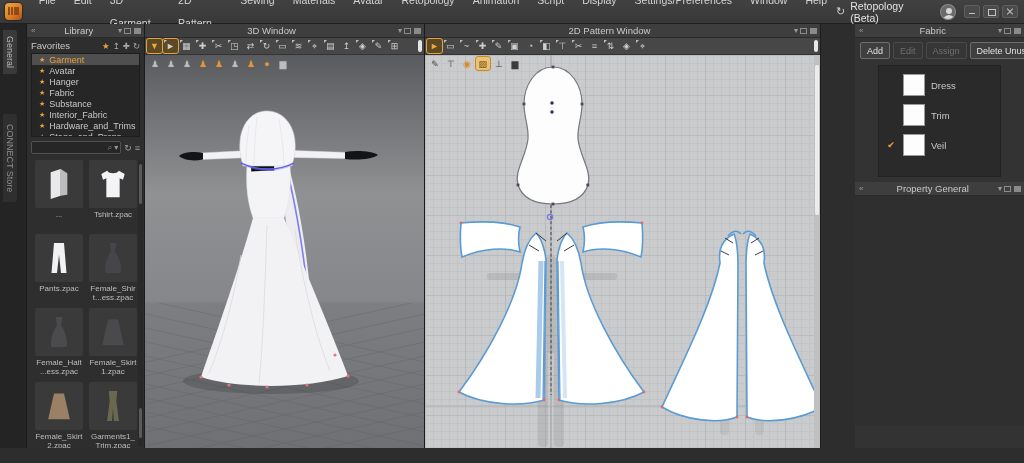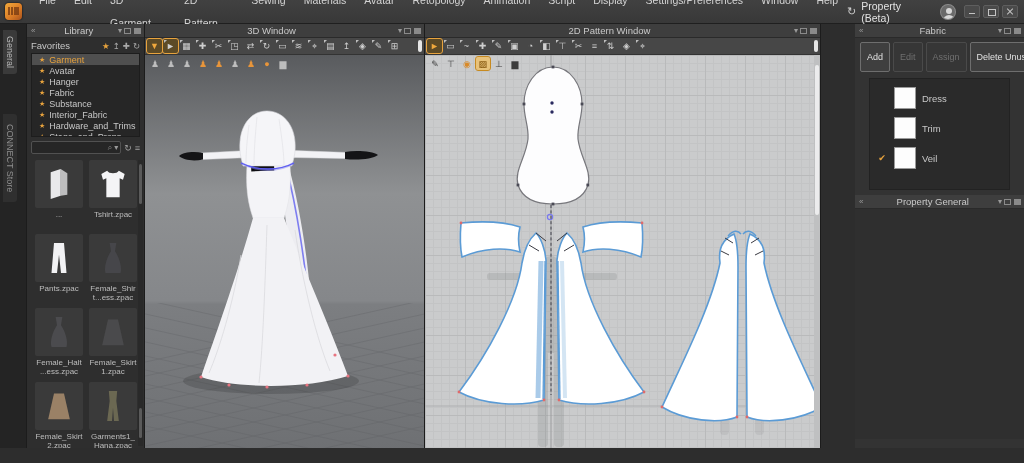--- a/index.html
+++ b/index.html
@@ -103,24 +103,24 @@
       linear-gradient(#c3c4c5 1px, transparent 1px),
       linear-gradient(90deg,#c3c4c5 1px, transparent 1px);
     background-size:40px 40px, 40px 40px, 8px 8px, 8px 8px;
     background-color:#cacbcc; }
   .c2sb { position:absolute; right:0; top:0; bottom:0; width:6px; background:#bfc0c1; }
   .c2sb::before { content:""; position:absolute; left:1px; top:10px; width:4px; height:150px; background:#ececed; border-radius:2px; }
 
   
   .rightpanel { position:absolute; left:855px; top:0; bottom:0; width:169px; background:#333333; }
   .fbtns { display:flex; gap:3px; padding:4px 5px; }
-  .fbtn { height:30px; background:#3f3f3f; border:1px solid #6e6e6e; border-radius:2px;
+  .fbtn { height:17px; background:#3f3f3f; border:1px solid #6e6e6e; border-radius:2px;
     color:#e0e0e0; font-size:9px; display:flex; align-items:center; justify-content:center; padding:0 6px; flex:1; white-space:nowrap; }
   .fbtn.disabled { border-color:#4a4a4a; color:#6f6f6f; background:#363636; }
-  .fablist { margin:2px 14px; height:112px; background:#2a2a2a; border:1px solid #222; padding-top:4px; }
+  .fablist { margin:2px 23px; height:112px; background:#2a2a2a; border:1px solid #222; padding-top:4px; }
   .fabrow { display:flex; align-items:center; height:30px; padding-left:6px; gap:6px; }
   .fcheck { width:12px; color:#e8a33d; font-size:9px; text-align:center; }
   .fswatch { width:22px; height:22px; background:#fdfdfd; border:1px solid #9a9a9a; }
   .fablabel { color:#c8c8c8; font-size:9.5px; }
   .property { margin-top:5px; }
   .prop-body { height:230px; background:#2f2f2f; }
 
   
   .statusbar { position:absolute; left:0; bottom:0; width:1024px; height:15px; background:#333;
     border-top:1px solid #1f1f1f; display:flex; align-items:center; font-size:9.5px; color:#9c9c9c; }
@@ -181,21 +181,21 @@
         <span class="mitem">Animation</span>
         <span class="mitem">Script</span>
         <span class="mitem">Display</span>
         <span class="mitem">Settings/Preferences</span>
         <span class="mitem">Window</span>
         <span class="mitem">Help</span>
       </div>
     <div class="mb-right">
       <span class="account">
         <span class="sy">↻</span>
-        <span>Property (Beta)</span>
+        <span>Retopology (Beta)</span>
       </span>
       <span class="avatar-circle"></span>
       <span class="winbtns">
         <span class="wbtn min"></span>
         <span class="wbtn max"></span>
         <span class="wbtn cls"></span>
       </span>
     </div>
   </div>
 
@@ -322,21 +322,21 @@
             <div class="tlabel">Female_Skirt
 2.zpac</div>
           </div>
           <div class="thumb">
             <div class="timg">
               <svg viewBox="0 0 24 24">
                 <use href="#sym-suit" fill="#6b6852"></use>
               </svg>
             </div>
             <div class="tlabel">Garments1_
-Hana.zpac</div>
+Trim.zpac</div>
           </div>
         </div>
       <div class="lgrid-sb"></div>
     </div>
 
     <div class="vwin w3d">
       <div class="phead">
         <span class="ttl">3D Window</span>
         <span class="drop">▾</span>
         <span class="psq"></span>

